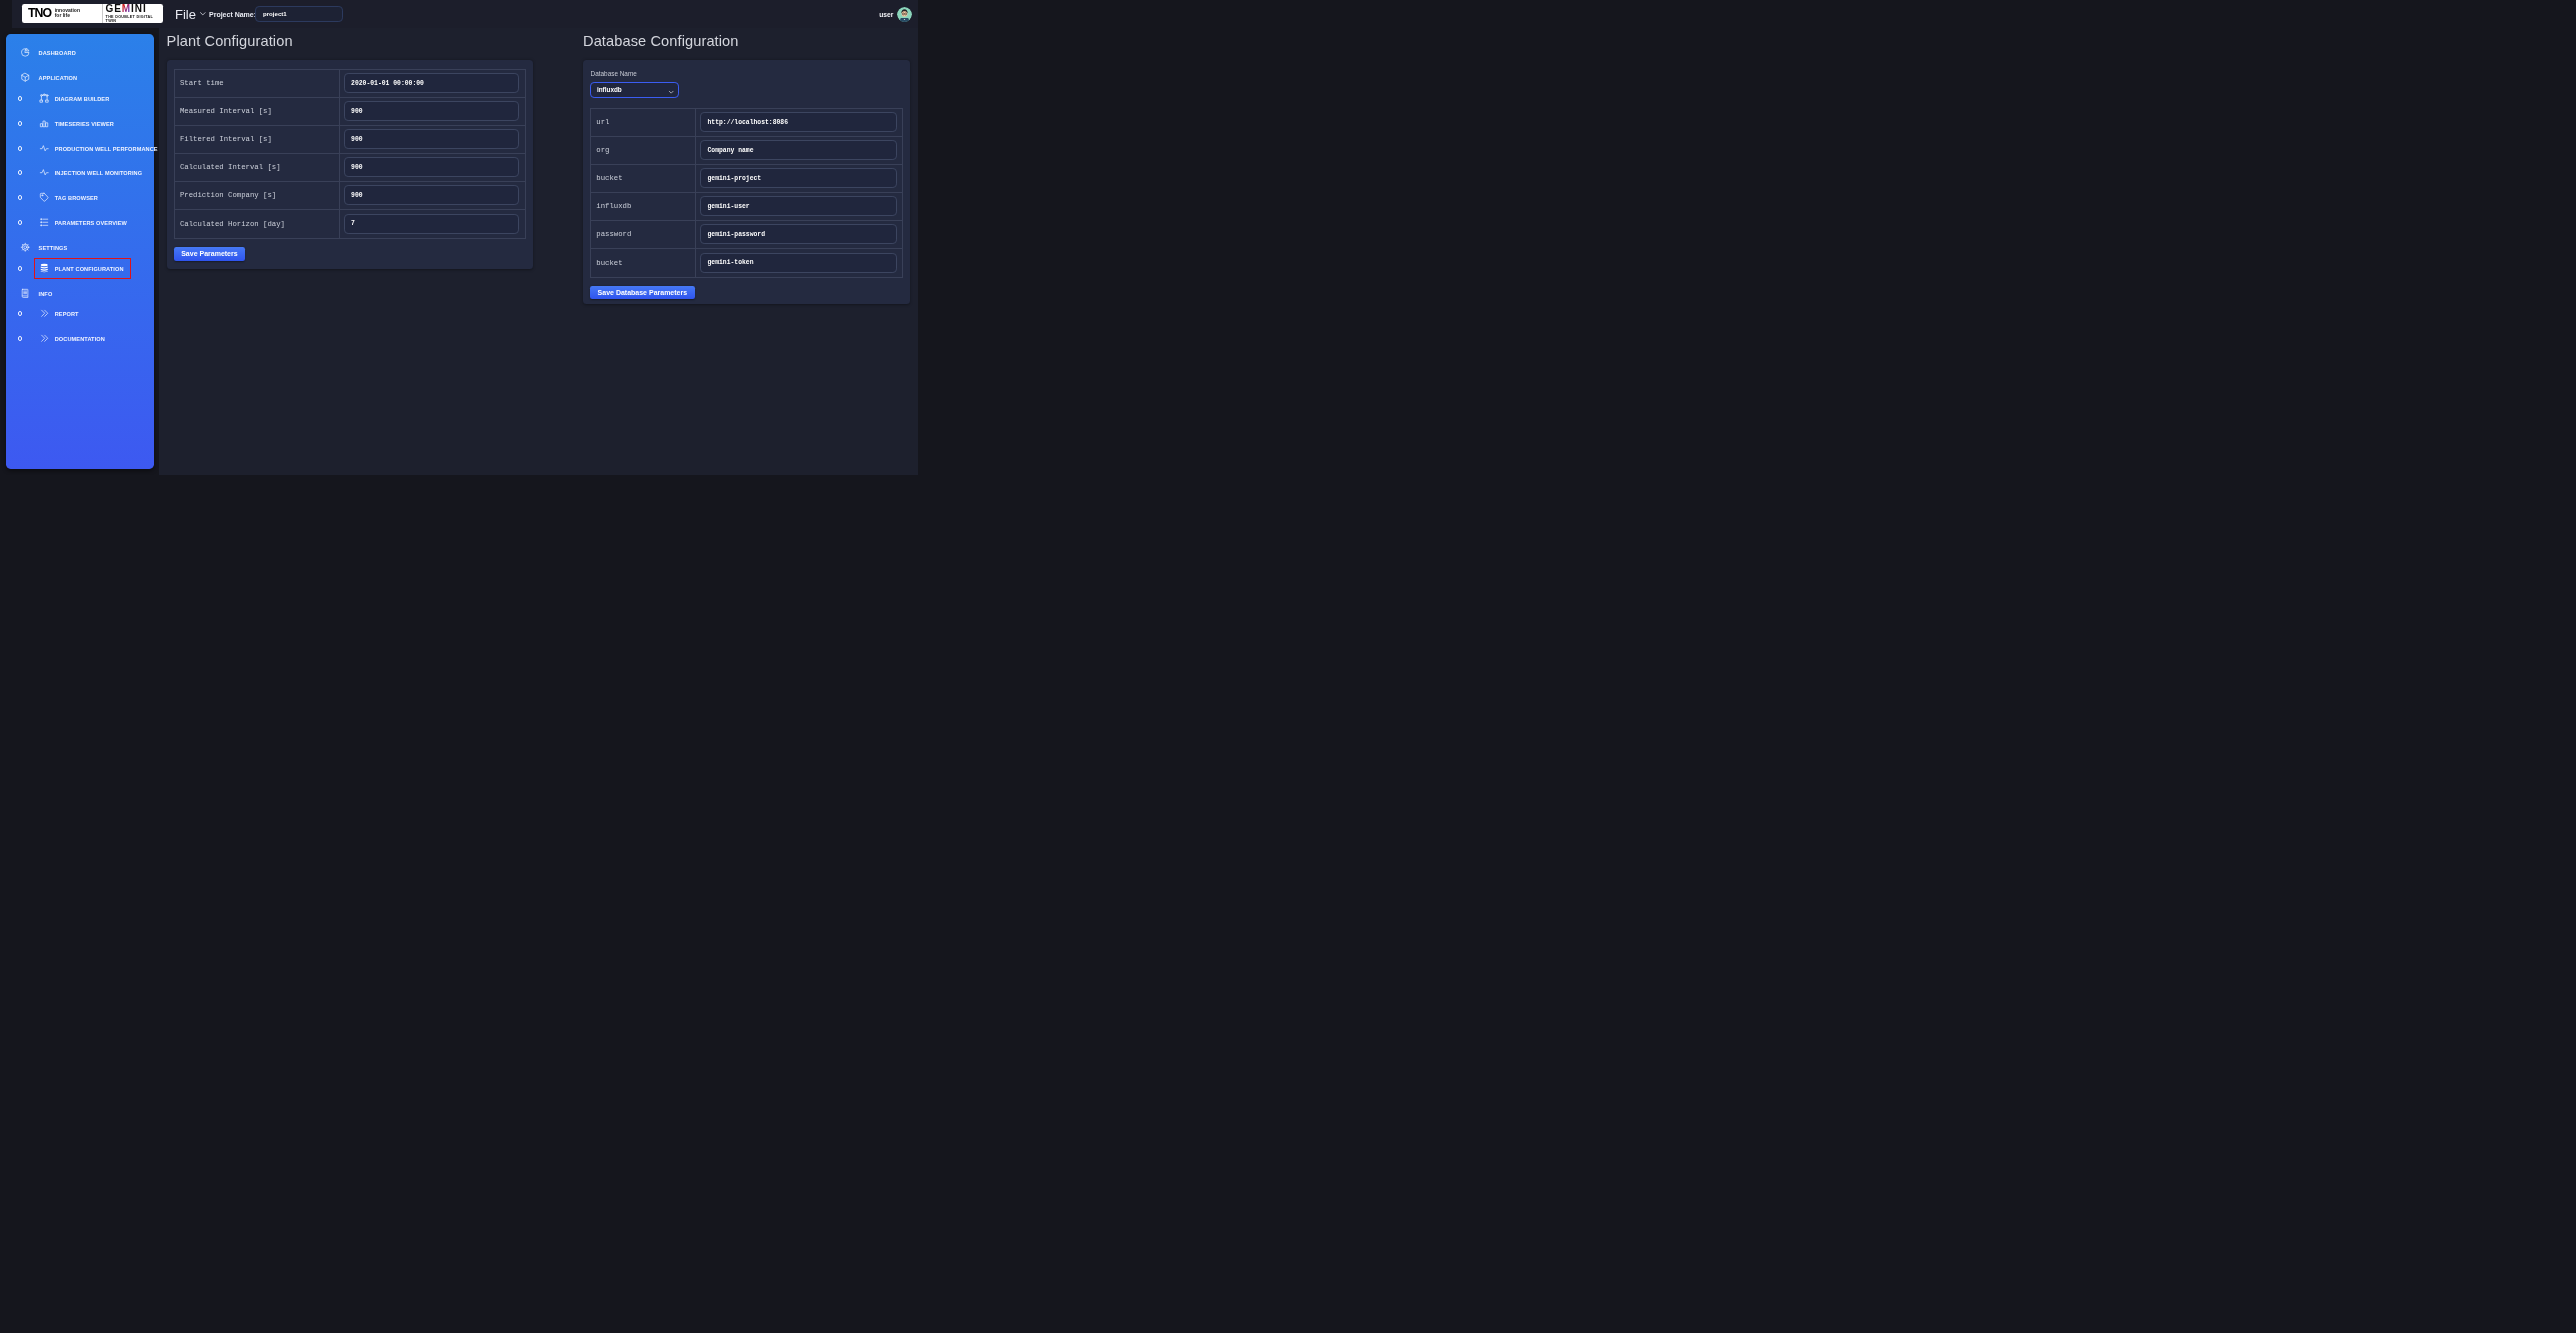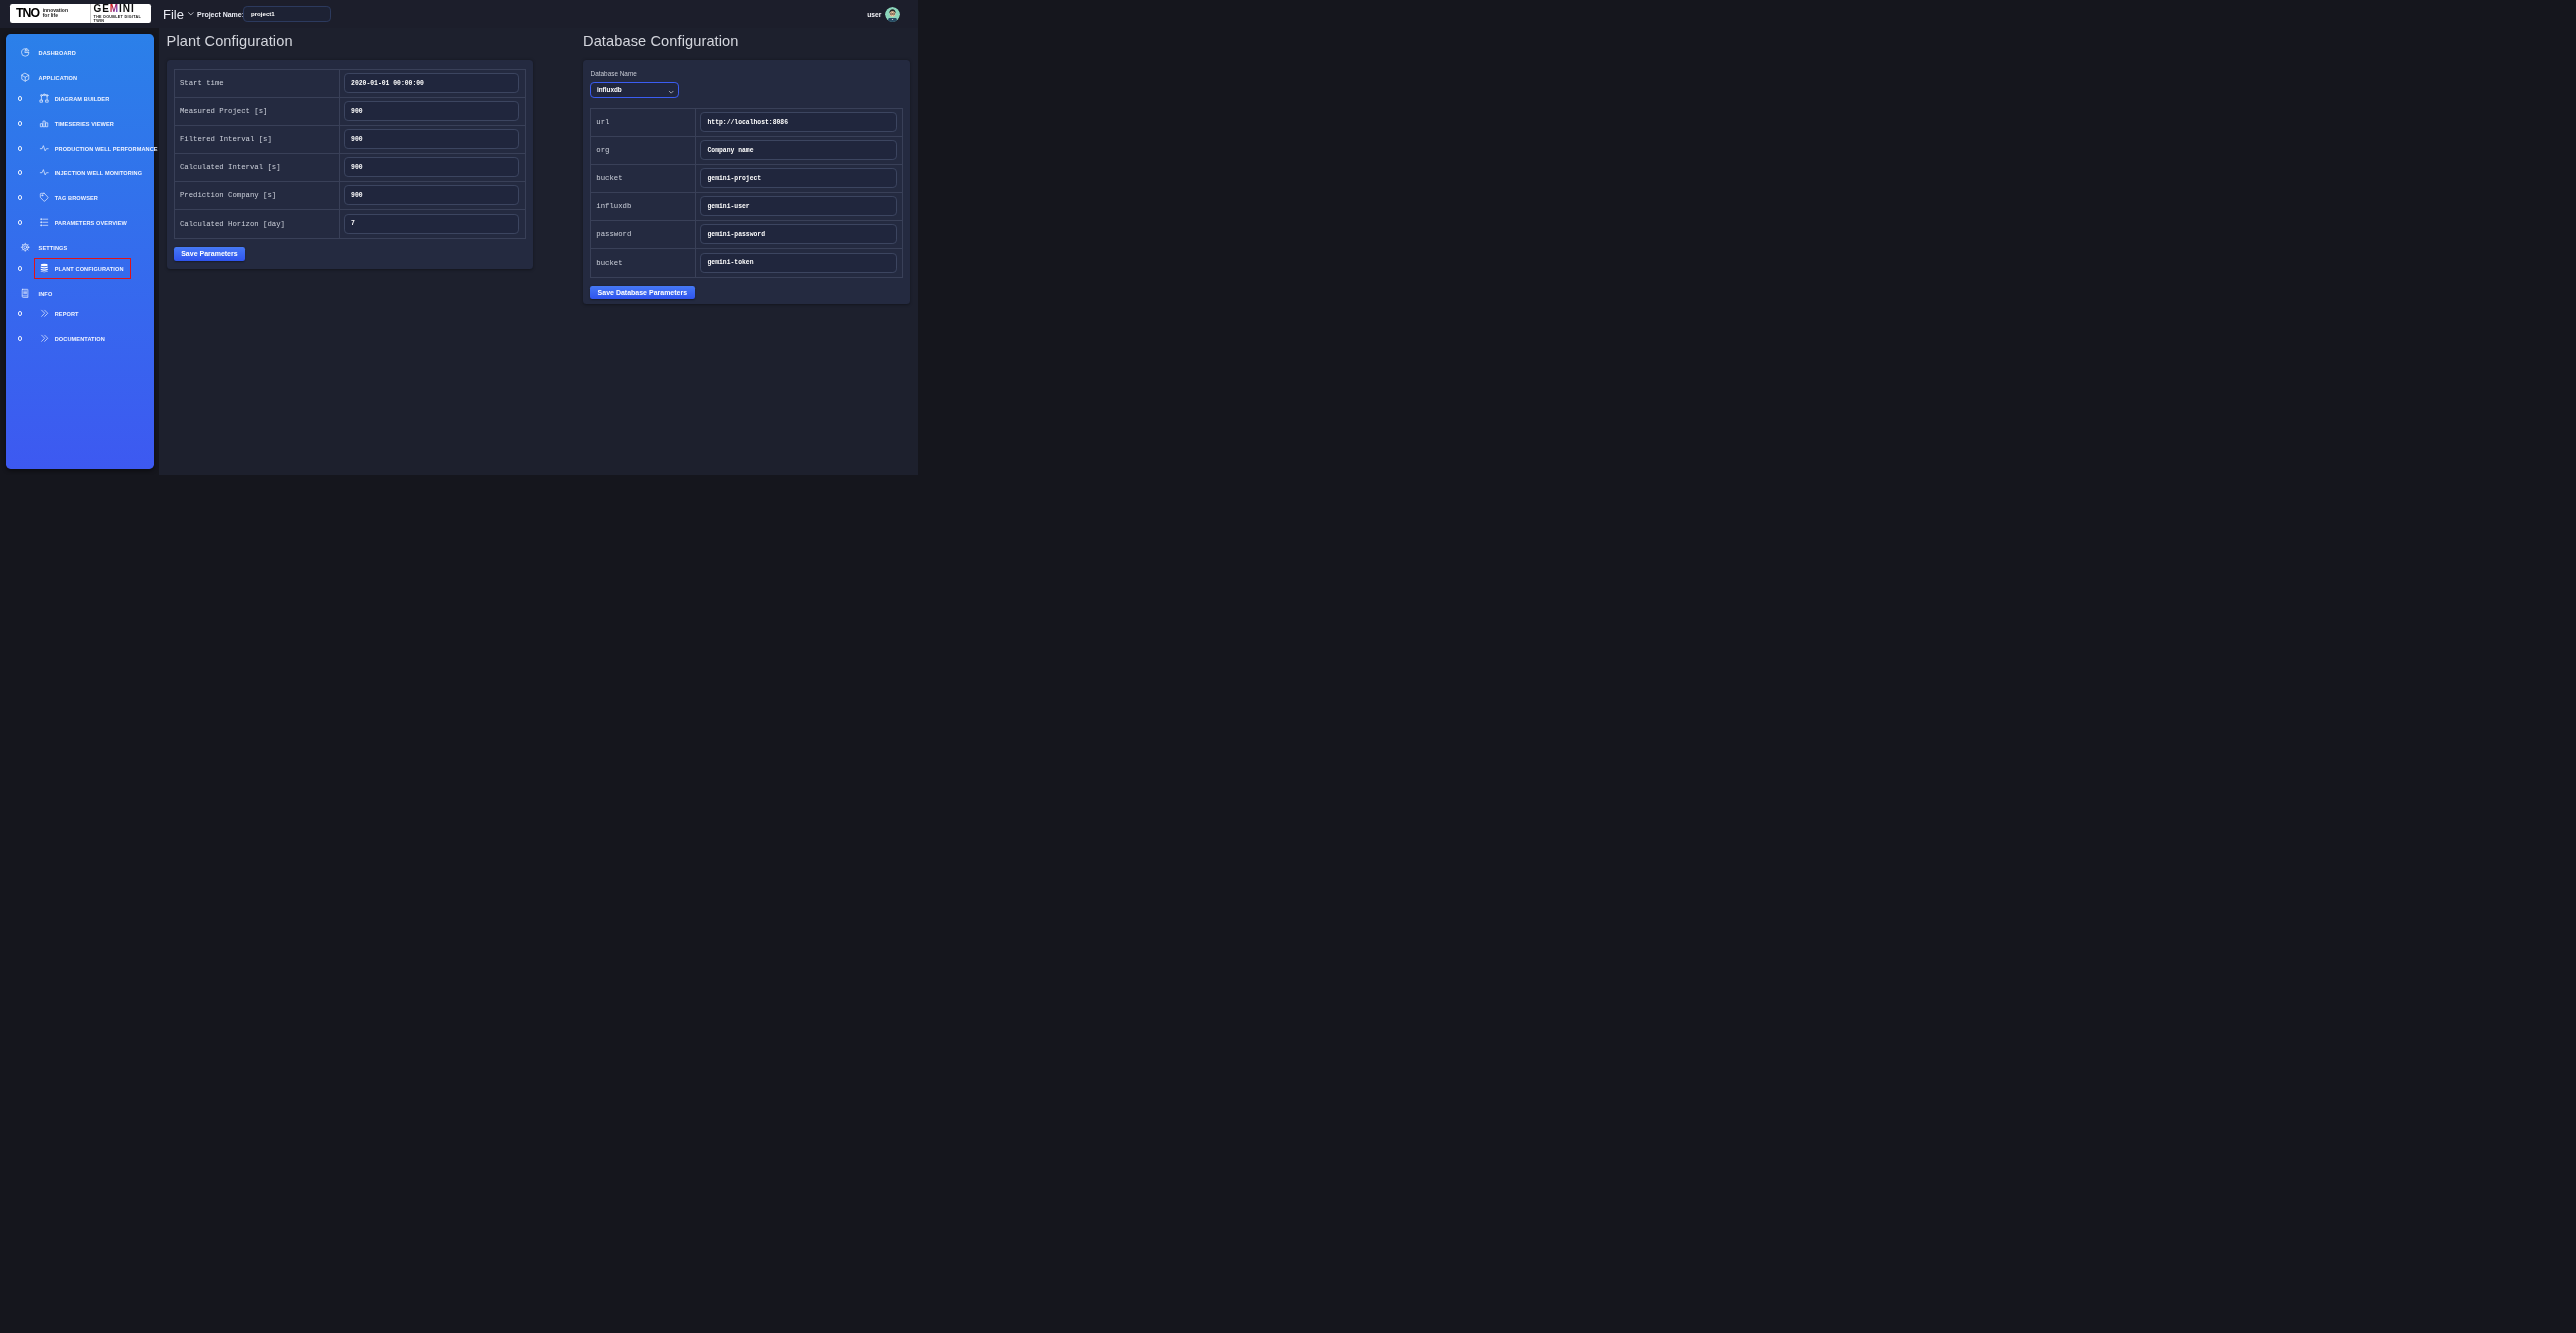--- a/index.html
+++ b/index.html
@@ -8,21 +8,21 @@
     --topbar_bg:#1c1e2b; --strip_bg:#15161d; --avatar_bg:#8bd5bb;
     --table_border:#394058; --input_border:#3c4560; --input_bg:#20263d;
     --text_light:#d4d6dd; --text_dim:#c7cad4;
   }
   *{box-sizing:border-box;margin:0;padding:0;}
   html,body{width:918px;height:475px;overflow:hidden;}
   body{font-family:"Liberation Sans",sans-serif;background:var(--strip_bg);}
   .app{position:relative;width:918px;height:475px;}
 
   
-  .topbar{position:absolute;left:0;top:0;width:918px;height:28px;background:var(--topbar_bg);z-index:3;}
+  .topbar{position:absolute;left:12px;top:0;width:918px;height:28px;background:var(--topbar_bg);z-index:3;}
   .logo-box{position:absolute;left:10px;top:3.5px;width:141px;height:19.3px;background:#fff;border-radius:2.3px;
     display:flex;align-items:center;overflow:hidden;}
   .tno-part{display:flex;align-items:center;gap:3.5px;padding-left:5.9px;width:82px;}
   .tno-word{font-weight:900;font-size:12.3px;color:#000;letter-spacing:-0.9px;}
   .tno-tag{font-size:5px;line-height:1.1;font-weight:700;color:#1a1a1a;}
   .logo-divider{width:0.6px;height:19.3px;background:#c9c9c9;}
   .gemini-part{padding-left:3.5px;display:flex;flex-direction:column;justify-content:center;}
   .gemini-word{font-weight:800;font-size:10px;letter-spacing:0.9px;color:#0d0d0d;line-height:1;}
   .gemini-m{background:linear-gradient(120deg,#d01a1a 20%,#7b2a9e 65%,#3a35b5);
     -webkit-background-clip:text;background-clip:text;color:transparent;font-weight:900;}
@@ -329,21 +329,21 @@
       <h1 class="sec-title">Plant Configuration</h1>
       <div class="card card-plant">
         <div class="ctable plant-table">
           <div class="trow">
             <div class="tlabel">Start time</div>
             <div class="tvalue">
                 <input class="field" value="2020-01-01 00:00:00" style="">
               </div>
           </div>
           <div class="trow">
-            <div class="tlabel">Measured Project [s]</div>
+            <div class="tlabel">Measured Interval [s]</div>
             <div class="tvalue">
                 <input class="field" value="900" style="">
               </div>
           </div>
           <div class="trow">
             <div class="tlabel">Filtered Interval [s]</div>
             <div class="tvalue">
                 <input class="field" value="900" style="">
               </div>
           </div>

